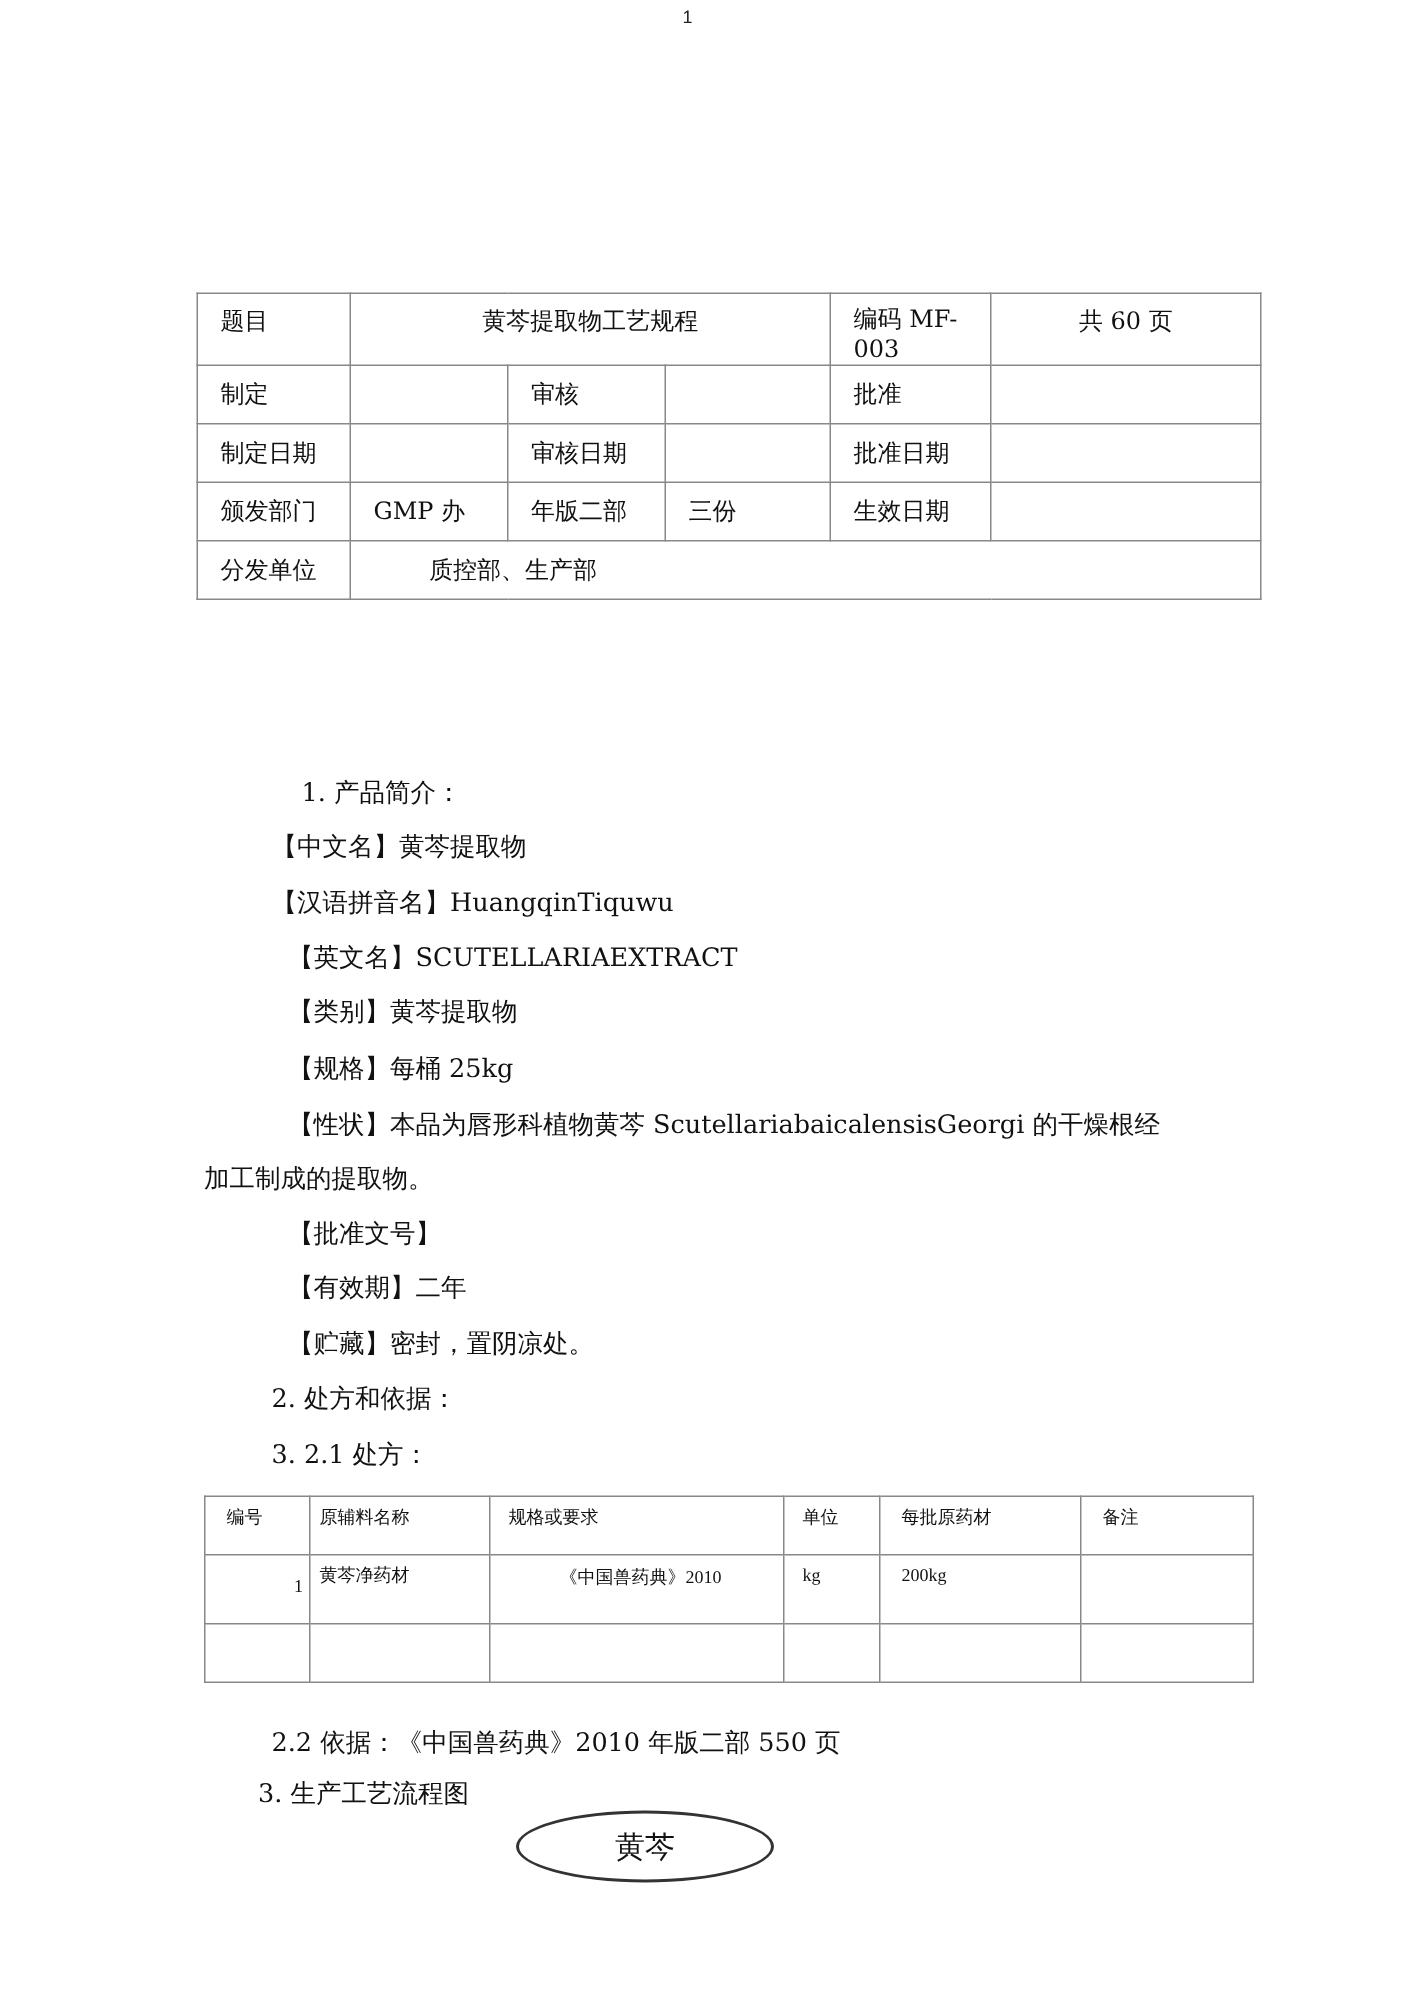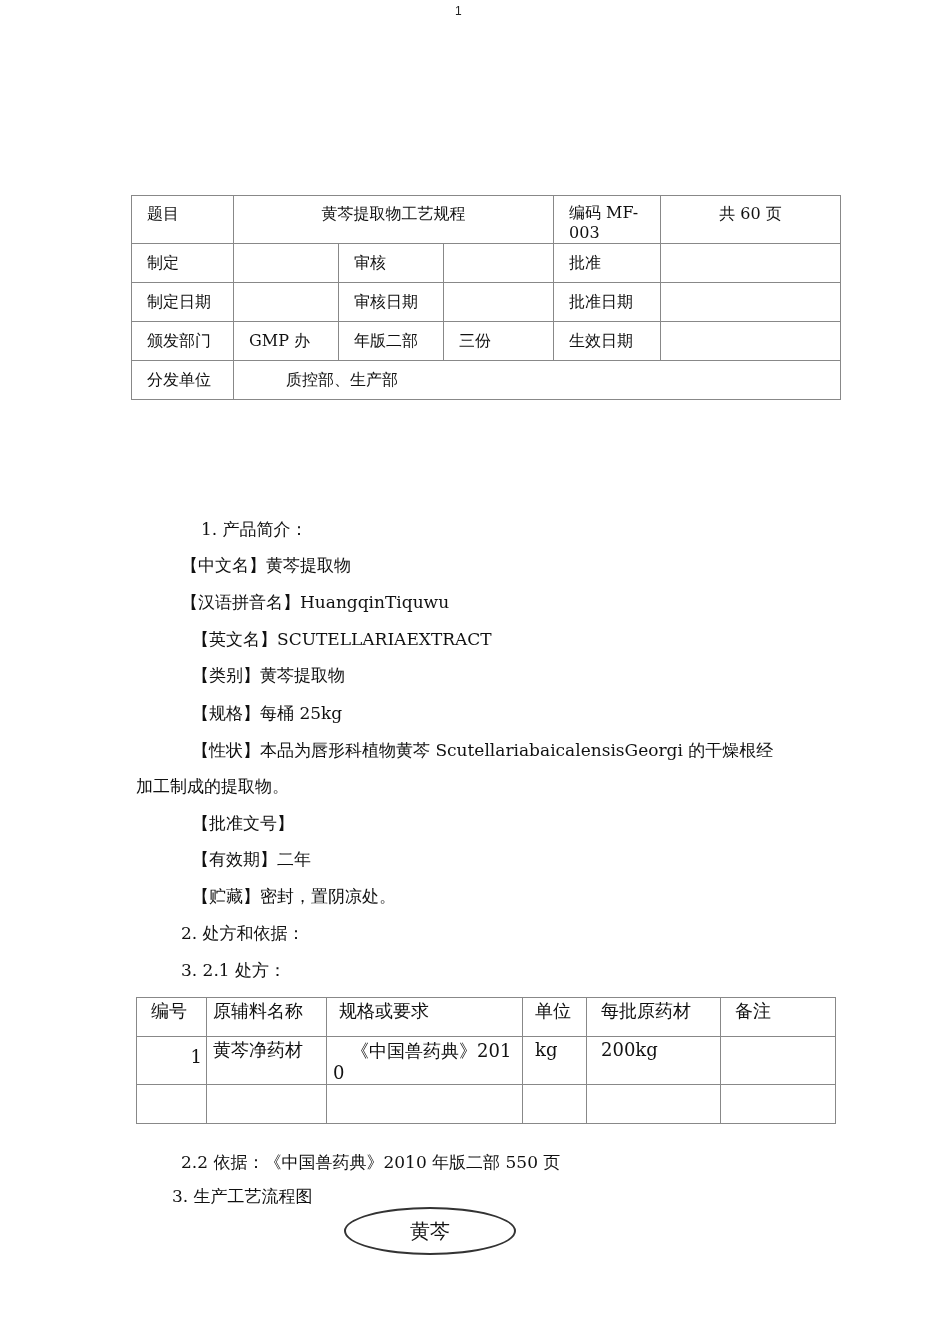--- a/index.html
+++ b/index.html
@@ -56,32 +56,33 @@
     }
 
     
     .formula-table {
       position: absolute;
       left: 136px;
       top: 997px;
       width: 699px;
       border-collapse: collapse;
       table-layout: fixed;
-      font-size: 18px;
+      font-size: 12px;
+      font-family: Liberation Serif, serif;
     }
     .formula-table td {
       border: 1px solid #888;
       vertical-align: top;
       padding: 3px 0 0 6px;
       line-height: 20px;
       height: 35px;
       overflow: hidden;
     }
     .formula-table td.num { text-align: right; padding-right: 4px; padding-top: 10px; }
-    .formula-table td.spec-cell { white-space: normal; word-break: break-all; padding-left: 6px; line-height: 22px; }
+    .formula-table td.spec-cell { white-space: normal; word-break: break-all; padding-left: 28px; line-height: 22px; }
 
     
     .flow-ellipse {
       position: absolute;
       left: 344px;
       top: 1207px;
       width: 172px;
       height: 48px;
       border: 2px solid #333;
       border-radius: 50%;

